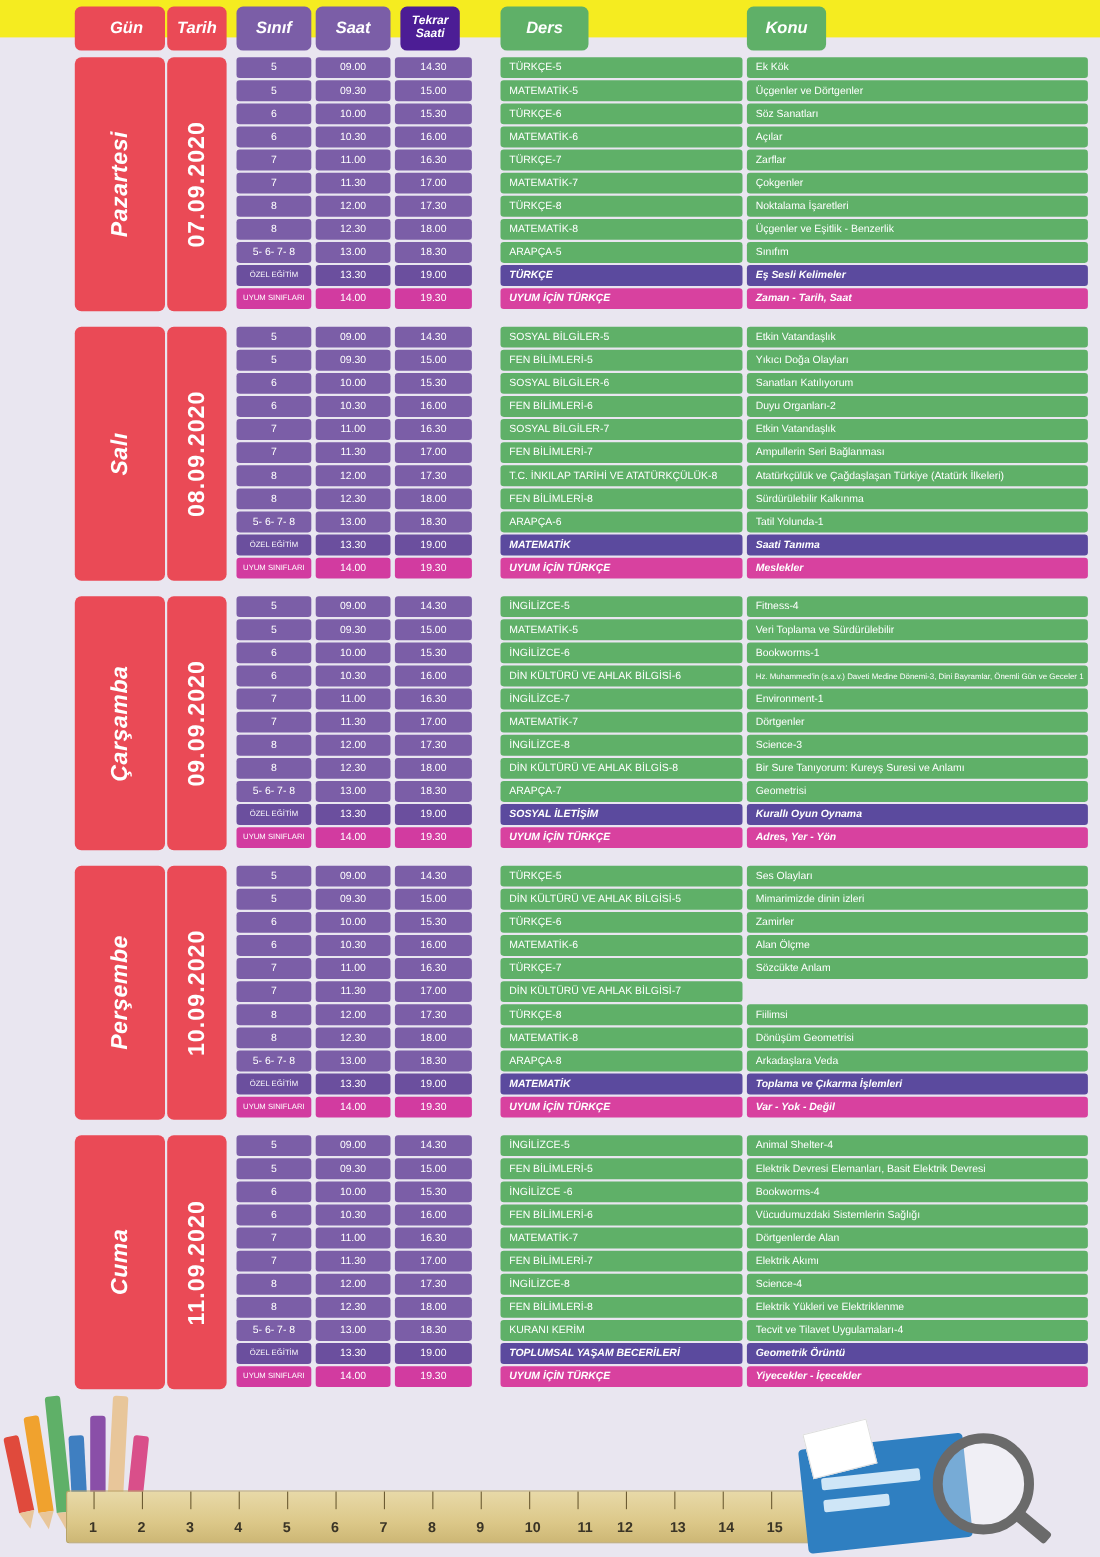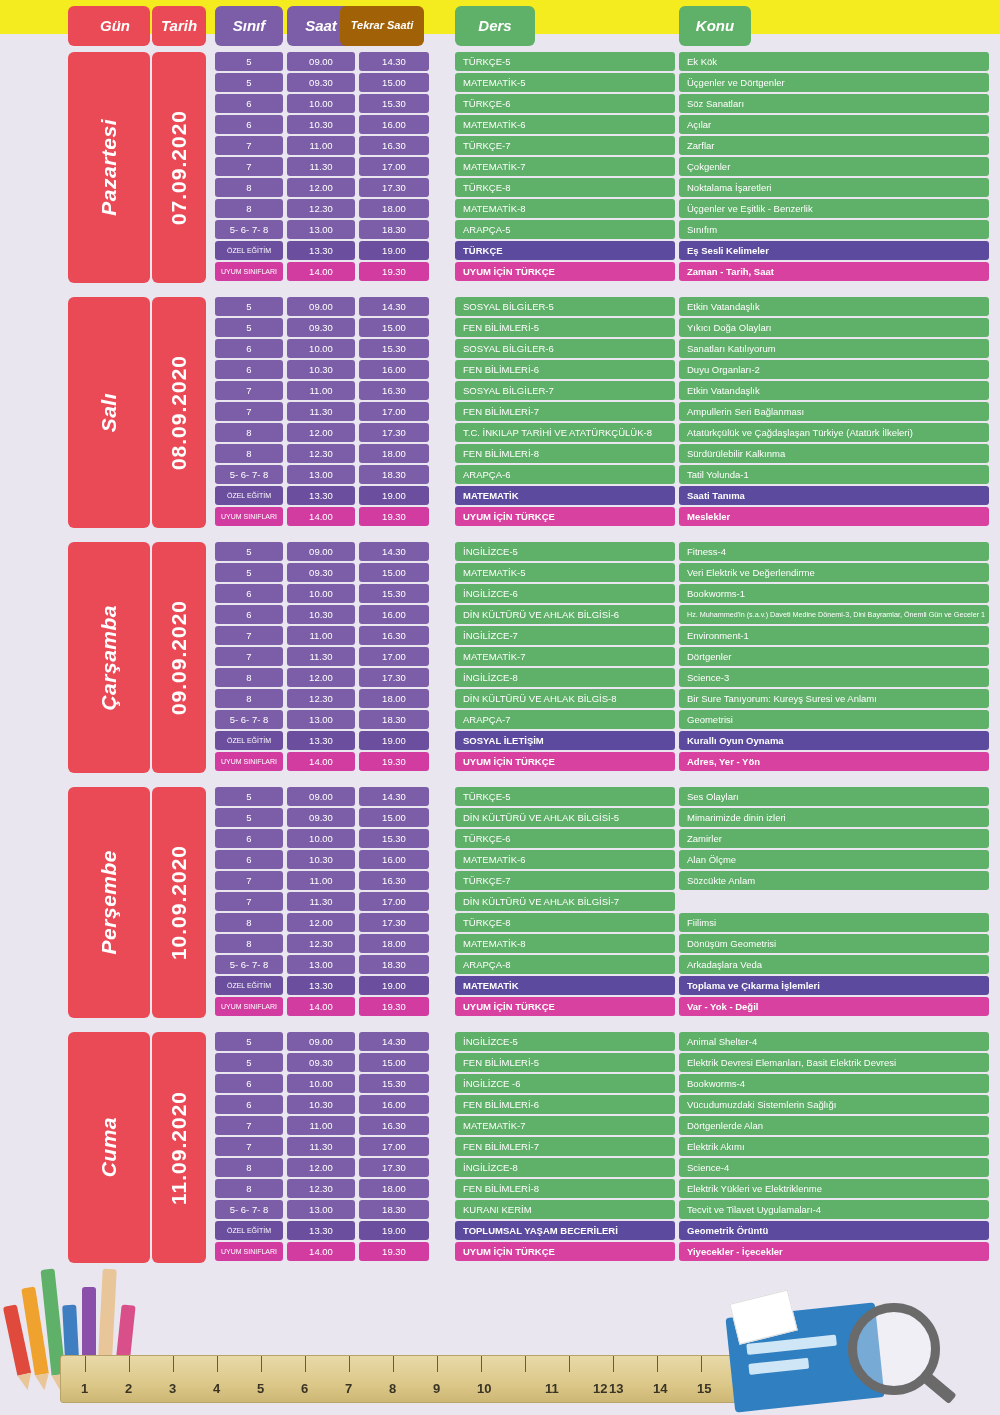--- a/index.html
+++ b/index.html
@@ -60,21 +60,21 @@
   .c-saat  { left:287px; width:68px; justify-content:center; background:#7b5ea7; }
   .c-tekrar{ left:359px; width:70px; justify-content:center; background:#7b5ea7; }
   .c-ders  { left:455px; width:220px; padding-left:8px; background:#5fb068; }
   .c-konu  { left:679px; width:310px; padding-left:8px; background:#5fb068; }
 
   .c-sinif.ozel, .c-saat.ozel, .c-tekrar.ozel { background:#6b4f9e; }
   .c-ders.ozel, .c-konu.ozel { background:#5b4a9e; }
   .c-sinif.uyum, .c-saat.uyum, .c-tekrar.uyum { background:#d23ba0; }
   .c-ders.uyum, .c-konu.uyum { background:#d8419f; }
   .c-sinif.tiny { font-size:7px; }
-  .c-ders.bold, .c-konu.bold { font-weight:bold; }
+  .c-ders.bold, .c-konu.bold { font-weight:bold;font-style:italic; }
   .c-konu.xsmall { font-size:7.2px; }
 
   
   .deco { position:absolute; left:0; bottom:0; width:1000px; height:160px; pointer-events:none; }
   .ruler {
     position:absolute; left:60px; bottom:12px; width:700px; height:48px;
     background:linear-gradient(180deg,#e8d9a8 0%, #dcc889 60%, #cdb775 100%);
     border:1px solid #b8a468; border-radius:3px;
   }
   .ruler .tick { position:absolute; top:0; width:1px; background:#6d5c33; }
@@ -110,21 +110,21 @@
 <body>
 
 <div class="yellow-band"></div>
 
 <div class="sheet">
   <div class="header" id="header-row">
       <div class="hd" style="left: 68px; width: 82px; background: rgb(234, 74, 86); padding-left: 12px;">Gün</div>
       <div class="hd" style="left: 152px; width: 54px; background: rgb(234, 74, 86);">Tarih</div>
       <div class="hd" style="left: 215px; width: 68px; background: rgb(123, 94, 167);">Sınıf</div>
       <div class="hd" style="left: 287px; width: 68px; background: rgb(123, 94, 167);">Saat</div>
-      <div class="hd small" style="left: 340px; width: 84px; background: #a16207;">Tekrar Saati</div>
+      <div class="hd small" style="left: 364px; width: 54px; background: #4c1d95;">Tekrar Saati</div>
       <div class="hd" style="left: 455px; width: 80px; background: rgb(95, 176, 104);">Ders</div>
       <div class="hd" style="left: 679px; width: 72px; background: rgb(95, 176, 104);">Konu</div>
     </div>
   <div id="groups">
       <div class="daygroup" style="top: 52px; height: 231px;">
         <div class="daycell" style="height: 231px;">
           <span>Pazartesi</span>
         </div>
         <div class="datecell" style="height: 231px;">
           <span>07.09.2020</span>
@@ -304,21 +304,21 @@
           <div class="cell c-saat">09.00</div>
           <div class="cell c-tekrar">14.30</div>
           <div class="cell c-ders">İNGİLİZCE-5</div>
           <div class="cell c-konu">Fitness-4</div>
         </div>
         <div class="row" style="top: 21px;">
           <div class="cell c-sinif">5</div>
           <div class="cell c-saat">09.30</div>
           <div class="cell c-tekrar">15.00</div>
           <div class="cell c-ders">MATEMATİK-5</div>
-          <div class="cell c-konu">Veri Elektrik ve Değerlendirme</div>
+          <div class="cell c-konu">Veri Toplama ve Sürdürülebilir</div>
         </div>
         <div class="row" style="top: 42px;">
           <div class="cell c-sinif">6</div>
           <div class="cell c-saat">10.00</div>
           <div class="cell c-tekrar">15.30</div>
           <div class="cell c-ders">İNGİLİZCE-6</div>
           <div class="cell c-konu">Bookworms-1</div>
         </div>
         <div class="row" style="top: 63px;">
           <div class="cell c-sinif">6</div>
@@ -573,23 +573,23 @@
         <div class="num" style="left: 240px;">6</div>
         <div class="tick" style="left: 288px; height: 16px;"></div>
         <div class="num" style="left: 284px;">7</div>
         <div class="tick" style="left: 332px; height: 16px;"></div>
         <div class="num" style="left: 328px;">8</div>
         <div class="tick" style="left: 376px; height: 16px;"></div>
         <div class="num" style="left: 372px;">9</div>
         <div class="tick" style="left: 420px; height: 16px;"></div>
         <div class="num" style="left: 416px;">10</div>
         <div class="tick" style="left: 464px; height: 16px;"></div>
-        <div class="num" style="left: 484px;">11</div>
+        <div class="num" style="left: 464px;">11</div>
         <div class="tick" style="left: 508px; height: 16px;"></div>
-        <div class="num" style="left: 532px;">12</div>
+        <div class="num" style="left: 500px;">12</div>
         <div class="tick" style="left: 552px; height: 16px;"></div>
         <div class="num" style="left: 548px;">13</div>
         <div class="tick" style="left: 596px; height: 16px;"></div>
         <div class="num" style="left: 592px;">14</div>
         <div class="tick" style="left: 640px; height: 16px;"></div>
         <div class="num" style="left: 636px;">15</div>
       </div>
     <div class="book">
       <div class="page"></div>
       <div class="band"></div>

